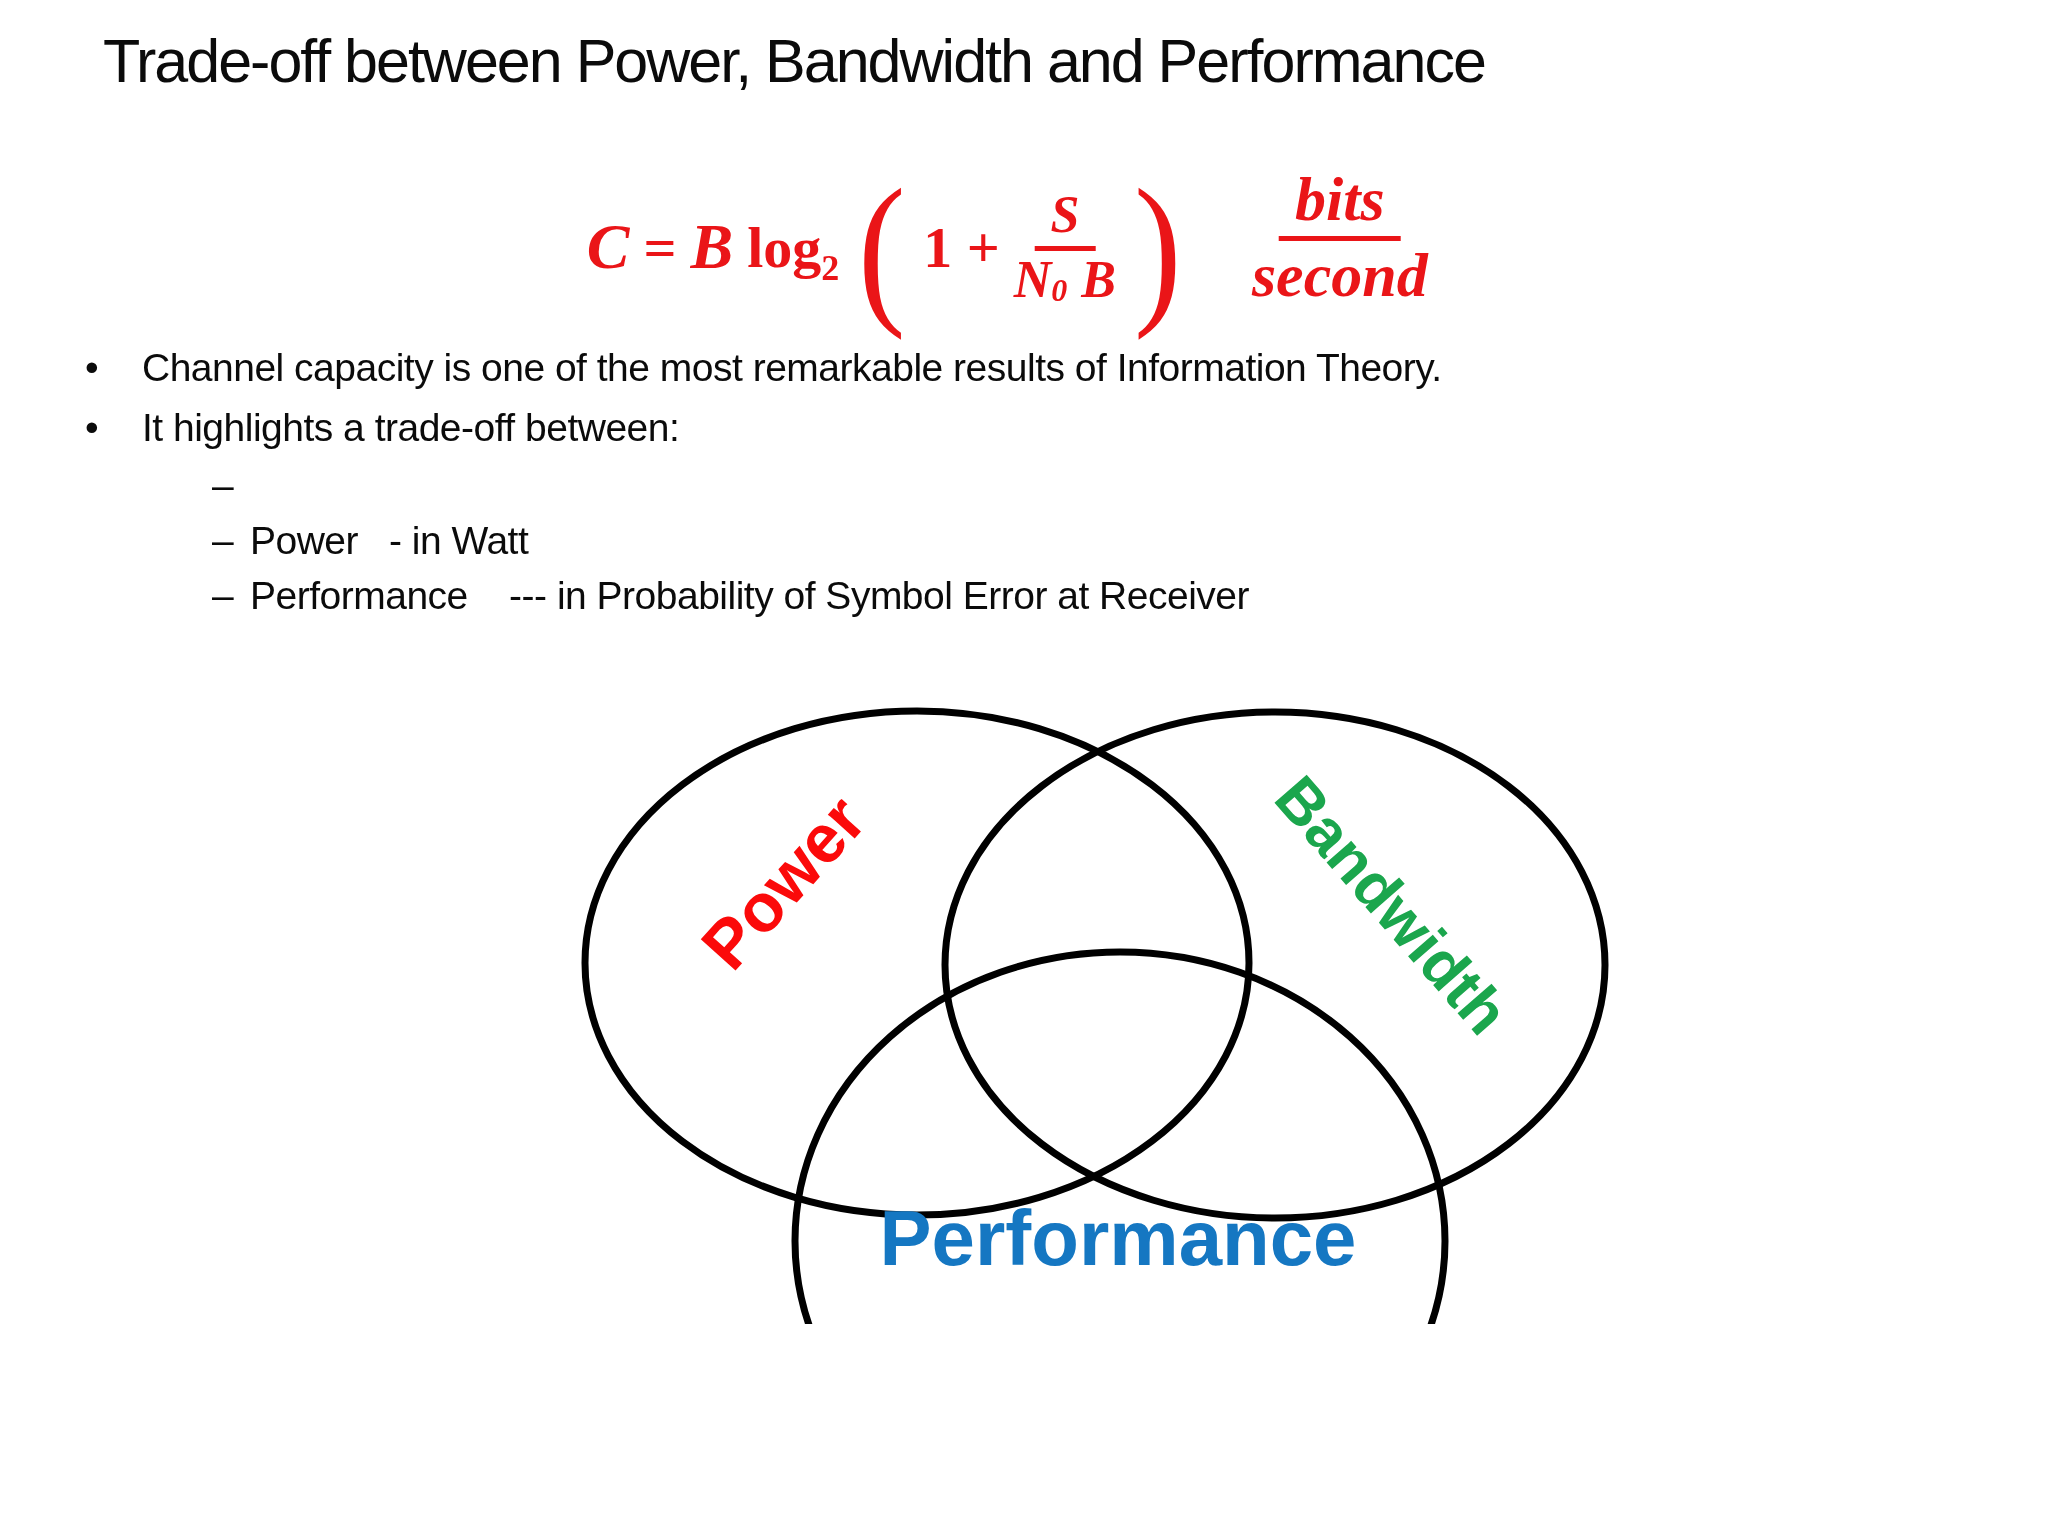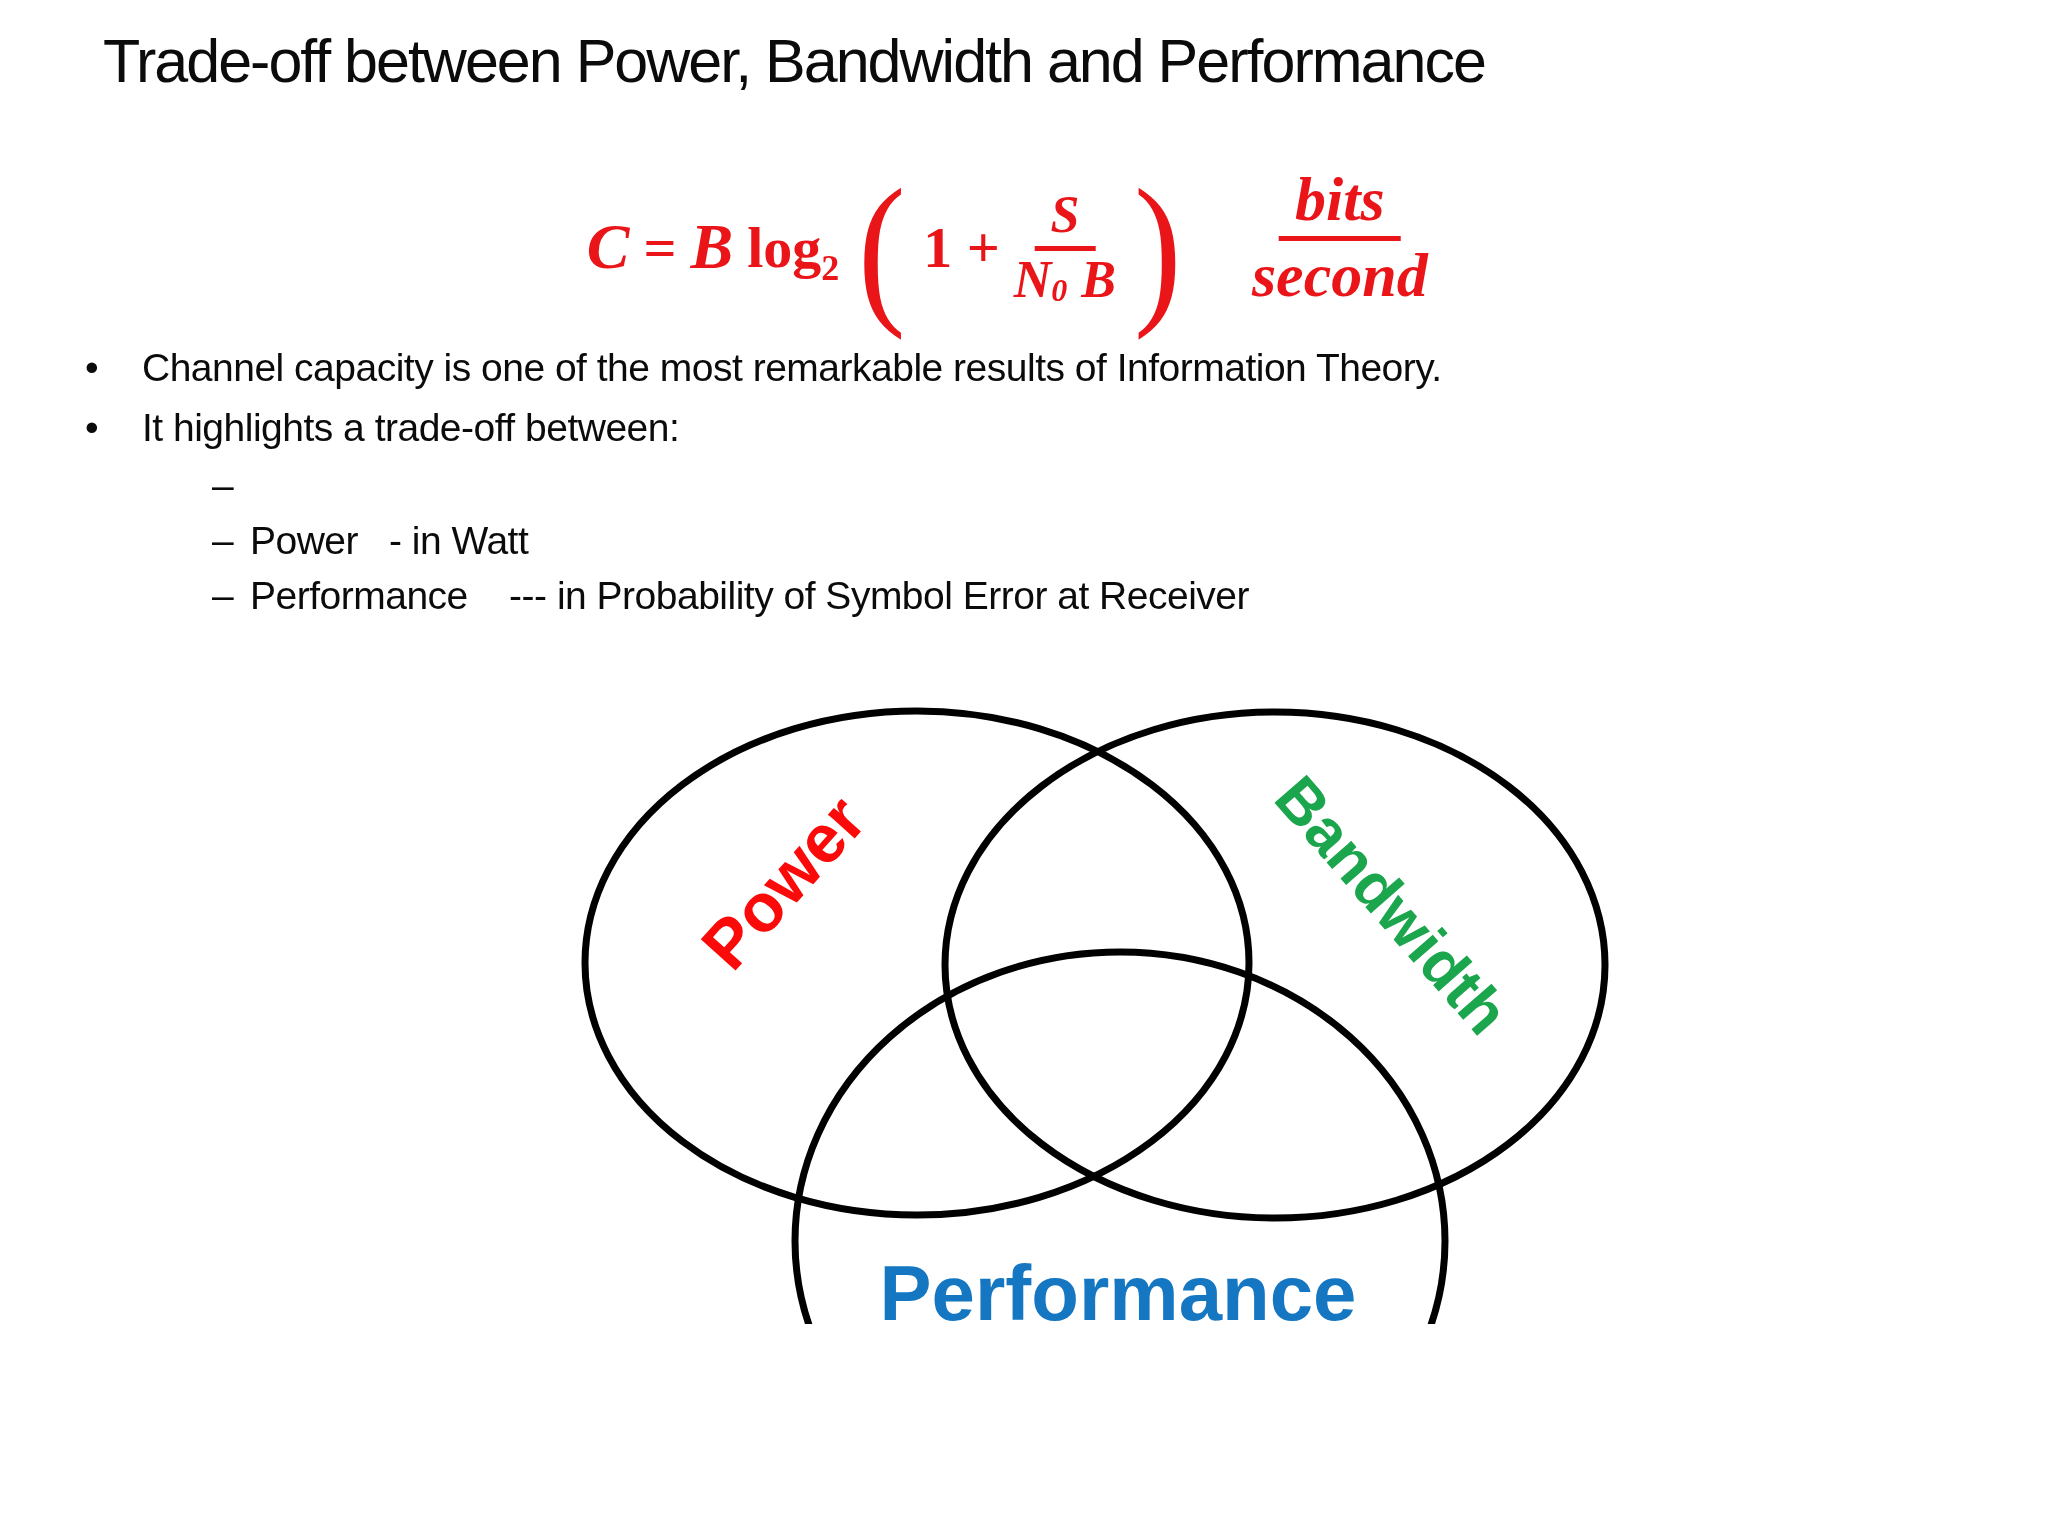--- a/index.html
+++ b/index.html
@@ -63,21 +63,21 @@
   }
   .lbl-power{
     left:783px;top:882px;font-size:68px;color:var(--power_red);
     transform:translate(-50%,-50%) rotate(-48deg);
   }
   .lbl-bandwidth{
     left:1392px;top:905px;font-size:62px;color:var(--bandwidth_green);
     transform:translate(-50%,-50%) rotate(49deg);
   }
   .lbl-performance{
-    left:1118px;top:1293px;font-size:78px;color:var(--performance_blue);
+    left:1118px;top:1238px;font-size:78px;color:var(--performance_blue);
     transform:translate(-50%,-50%);
   }
 
   .page-number{
     position:absolute;left:1808px;top:1440px;
     font-size:24px;color:var(--page_gray);
   }
 </style>
 </head>
 <body>

